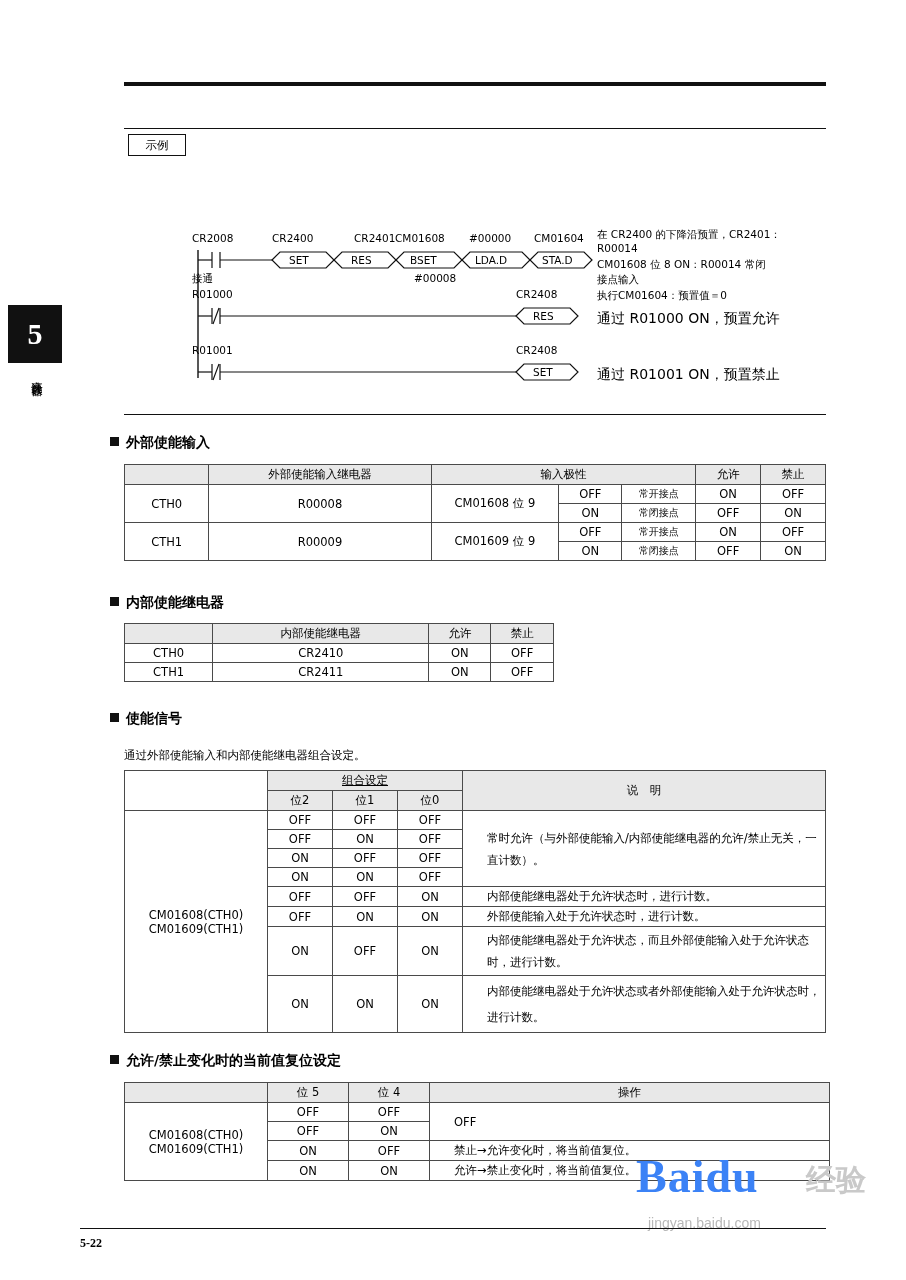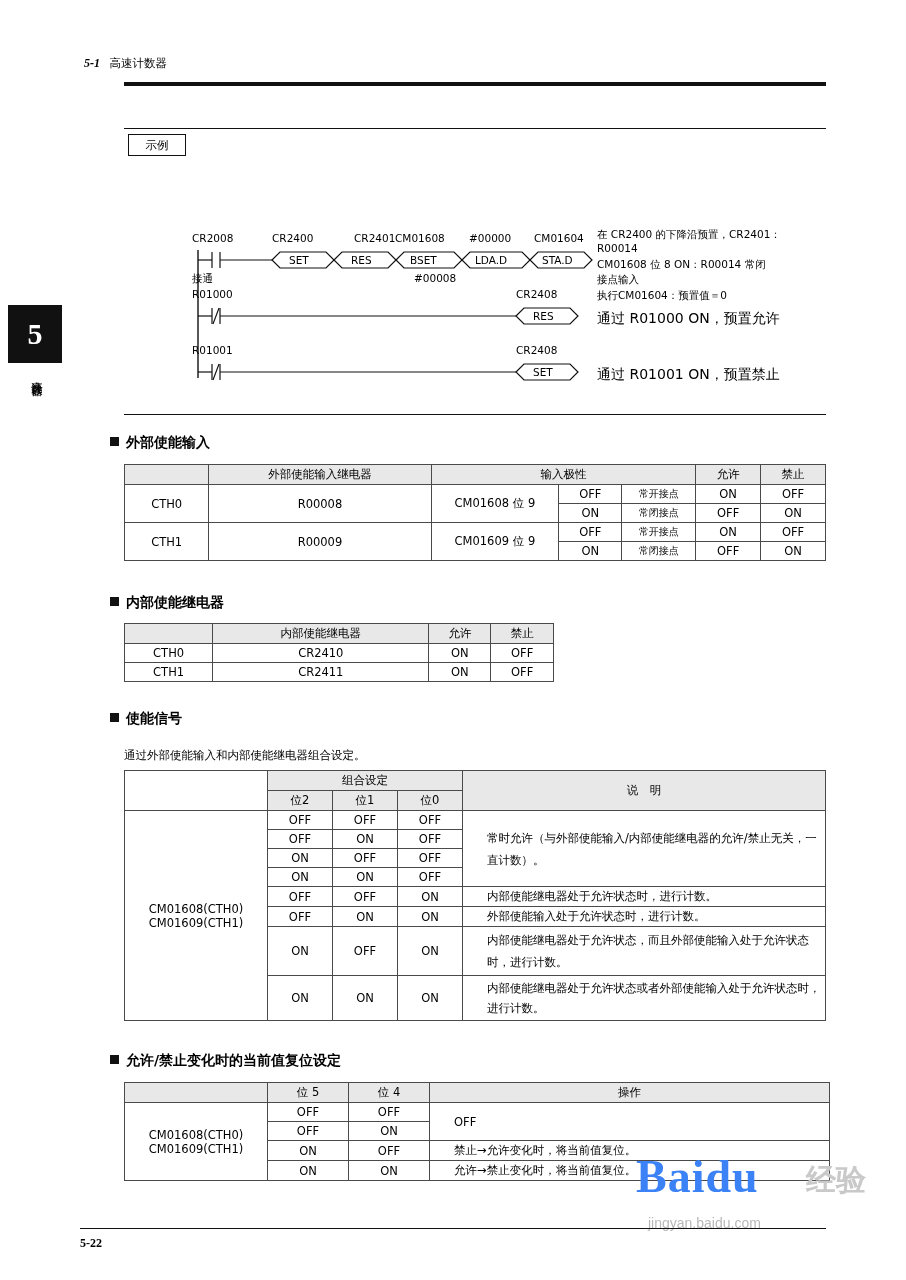--- a/index.html
+++ b/index.html
@@ -68,24 +68,20 @@
   
   .ftr-rule{position:absolute;left:80px;top:1228px;width:746px;height:1px;background:#111;}
   .ftr{position:absolute;left:80px;top:1236px;font-size:12px;font-weight:bold;
        font-family:"Liberation Serif",serif;}
 </style>
 </head>
 <body>
 
 <div class="page">
 
-  <div class="hdr">
-    <span class="num">5-1</span>
-    <span class="txt">高速计数器</span>
-  </div>
   <div class="hdr-rule"></div>
 
   <div class="tab">5</div>
   <div class="tab-label">高速计数器</div>
 
   <div class="ex-rule-top"></div>
   <div class="ex-box">示例</div>
 
   <div class="ladder">
     <svg width="640" height="182">
@@ -223,21 +219,21 @@
 
   <div class="sec" style="left:110px;top:710px;">
     <span class="sq"></span><span>使能信号</span>
   </div>
   <div class="note" style="left:124px;top:748px;">通过外部使能输入和内部使能继电器组合设定。</div>
 
   <table id="t3">
     <tbody>
         <tr>
       <td rowspan="2" style="width:134px;border-top-color:#4a4a4a;"></td>
-      <td class="thead" colspan="3" style="width:168px;background:#e8e8e8;">组合设定</td>
+      <td class="thead" colspan="3" style="width:168px;background:#e8e8e8;text-decoration:underline;">组合设定</td>
       <td class="thead" rowspan="2" style="background:#e8e8e8;">说　明</td>
     </tr>
     <tr>
       <td class="thead" style="width:56px;background:#e8e8e8;">位2</td>
       <td class="thead" style="width:56px;background:#e8e8e8;">位1</td>
       <td class="thead" style="width:56px;background:#e8e8e8;">位0</td>
     </tr>
     <tr>
       <td rowspan="8" style="border:1px solid #4a4a4a;vertical-align:middle;">
         <div>CM01608(CTH0)</div>
@@ -278,21 +274,21 @@
     <tr>
       <td>ON</td>
       <td>OFF</td>
       <td>ON</td>
       <td class="lft" style="line-height:22px;">内部使能继电器处于允许状态，而且外部使能输入处于允许状态时，进行计数。</td>
     </tr>
     <tr>
       <td>ON</td>
       <td>ON</td>
       <td>ON</td>
-      <td class="lft" style="line-height:20px;">内部使能继电器处于允许状态或者外部使能输入处于允许状态时，进行计数。</td>
+      <td class="lft" style="line-height:26px;">内部使能继电器处于允许状态或者外部使能输入处于允许状态时，进行计数。</td>
     </tr>
   </tbody>
     </table>
 
   <div class="sec" style="left:110px;top:1052px;">
     <span class="sq"></span><span>允许/禁止变化时的当前值复位设定</span>
   </div>
   <table id="t4">
     <tbody>
         <tr class="thead">

